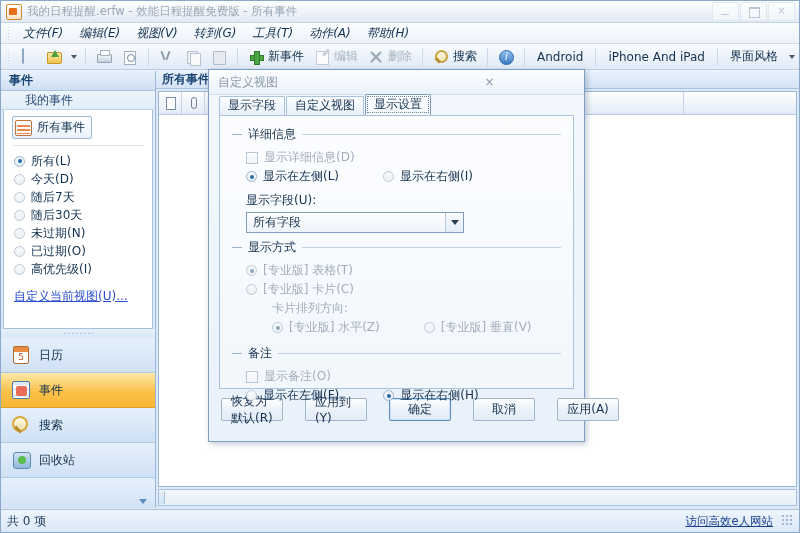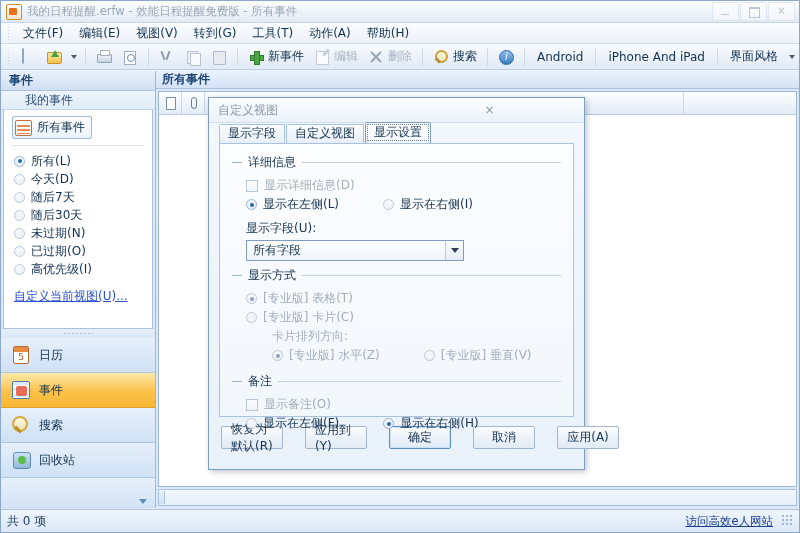--- a/index.html
+++ b/index.html
@@ -49,21 +49,21 @@
   
   .menubar{
     height:21px;display:flex;align-items:center;
     background:linear-gradient(#fbfdfe,#edf2f9);
     border-bottom:1px solid #ccdcee;padding-left:6px;box-sizing:border-box;
   }
   .grip{width:3px;height:14px;margin-right:5px;
     background-image:radial-gradient(#c3d2e4 40%,transparent 41%);
     background-size:3px 3px;}
   .menu-item{
-    padding:18px 8px;color:#12314f;font-size:12px;white-space:nowrap;cursor:default;
+    padding:18px 8px;color:#12314f;font-size:12px;white-space:nowrap;cursor:default;font-style:italic;
   }
 
   
   .toolbar{
     height:26px;display:flex;align-items:center;
     background:linear-gradient(#fafcfe,#e9f0f8 60%,#e1eaf5);
     border-bottom:1px solid #b9cde4;padding-left:6px;box-sizing:border-box;
   }
   .tb-sep{width:1px;height:18px;background:#ccdaea;margin:0 5px;flex:0 0 auto;}
   .tb-btn{display:flex;align-items:center;height:22px;padding:0 4px;cursor:default;
@@ -188,21 +188,21 @@
   
   .statusbar{position:absolute;left:0;right:0;bottom:0;height:23px;display:flex;align-items:center;
     background:linear-gradient(#eef5fc,#dbe8f7);border-top:1px solid #a9c3de;
     padding:0 6px;box-sizing:border-box;font-size:12px;color:#1b3b5e;}
   .sb-right{margin-left:auto;display:flex;gap:8px;}
   .site-link{color:#1a3f8f;text-decoration:underline;cursor:pointer;font-size:11.5px;}
   .resizer{width:12px;height:12px;
     background-image:radial-gradient(#9db5cd 40%,transparent 41%);background-size:4px 4px;}
 
   
-  .dlg{position:absolute;left:207px;top:96px;width:377px;height:373px;
+  .dlg{position:absolute;left:207px;top:68px;width:377px;height:373px;
     background:linear-gradient(#f3f8fd,#e9f1fa);
     border:1px solid #7e9fc4;box-sizing:border-box;
     box-shadow:2px 2px 6px rgba(40,60,90,.28);}
   .dlg-title{height:24px;display:flex;align-items:center;padding:0 4px 0 9px;
     background:linear-gradient(#fbfdff,#eaf2fa);border-bottom:1px solid #cfdfef;}
   .dlg-title span{flex:1;color:#8c9bac;font-size:12px;}
   .dlg-close{width:20px;height:18px;display:flex;align-items:center;justify-content:center;
     color:#5b6b7d;font-size:13px;cursor:default;}
   .tabs{display:flex;align-items:flex-end;height:20px;padding-left:10px;margin-bottom:0;}
   .tab{height:18px;line-height:17px;padding:0 8px;font-size:12px;color:#16324e;

